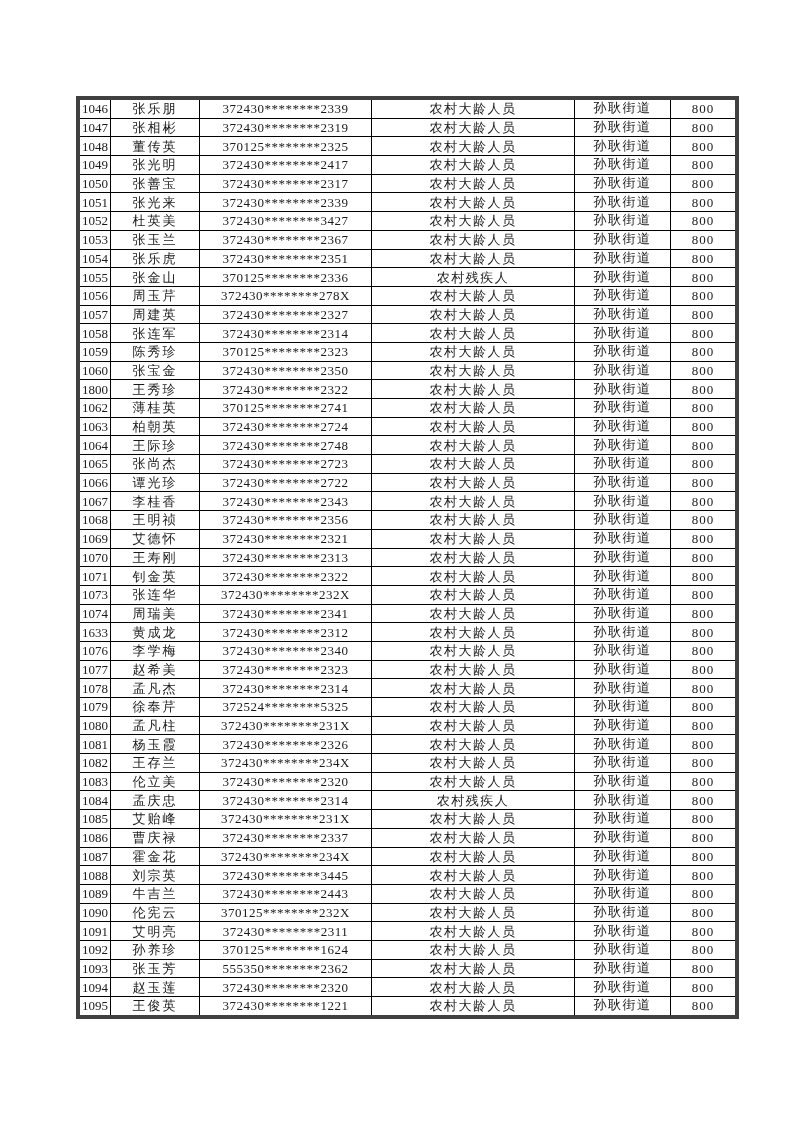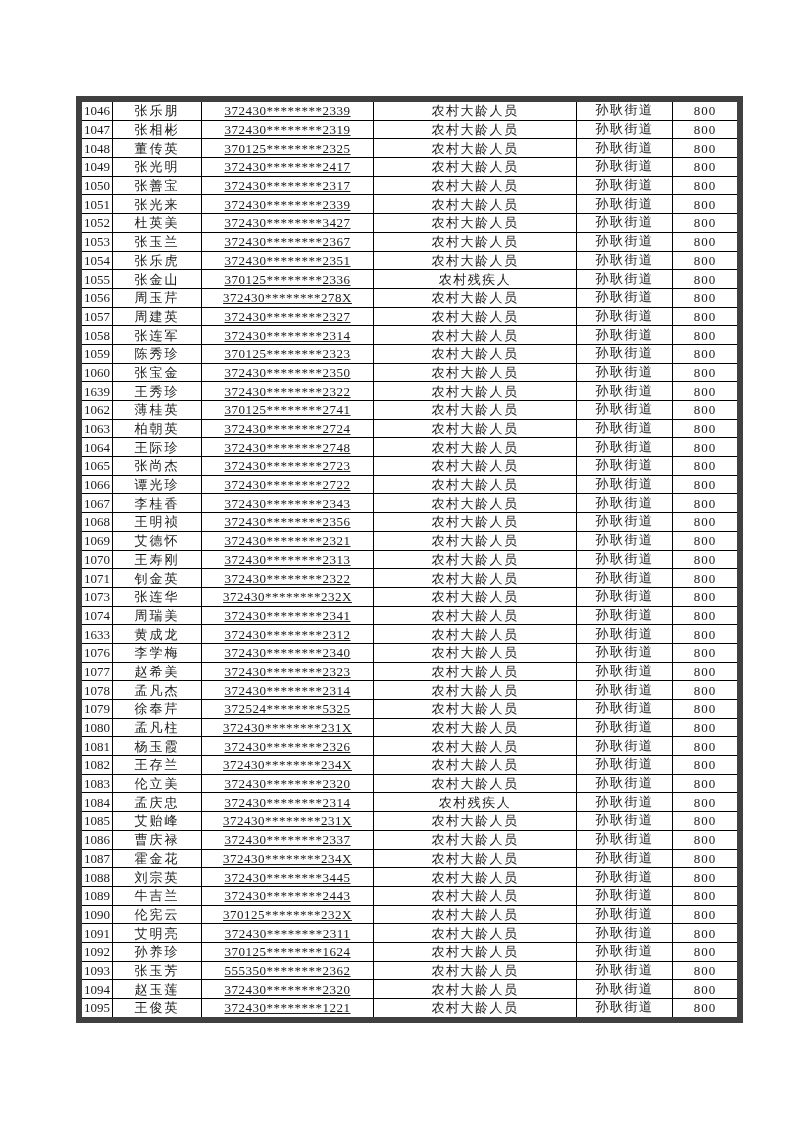--- a/index.html
+++ b/index.html
@@ -20,36 +20,36 @@
     background: #ffffff;
     overflow: hidden;
   }
   table.roster {
     position: absolute;
     left: 76px;
     top: 96px;
     width: 650px;
     border-collapse: collapse;
     table-layout: fixed;
-    border: 6px solid #404040;
+    border: 4px solid #404040;
   }
   table.roster td {
     border: 1px solid #000;
     height: 17.7px;
     padding: 0;
     text-align: center;
     vertical-align: middle;
     font-size: 13px;
     line-height: 1;
     white-space: nowrap;
     overflow: hidden;
   }
   td.col-0 { width: 30px;  letter-spacing: 0px; }
   td.col-1 { width: 88px;  letter-spacing: 2px; }
-  td.col-2 { width: 171px; letter-spacing: 0.5px; text-decoration: underline; }
+  td.col-2 { width: 171px; letter-spacing: 0.5px; }
   td.col-3 { width: 202px; letter-spacing: 1.5px; margin-top: 36px; }
   td.col-4 { width: 95px;  letter-spacing: 1.5px; font-family: Liberation Mono, monospace; }
   td.col-5 { width: 64px;  letter-spacing: 1px; }
 </style>
 </head>
 <body>
 
 <div class="page">
   <table class="roster">
     <tbody>
@@ -167,21 +167,21 @@
         </tr>
         <tr>
           <td class="col-0">1060</td>
           <td class="col-1">张宝金</td>
           <td class="col-2">372430********2350</td>
           <td class="col-3">农村大龄人员</td>
           <td class="col-4">孙耿街道</td>
           <td class="col-5">800</td>
         </tr>
         <tr>
-          <td class="col-0">1639</td>
+          <td class="col-0">1800</td>
           <td class="col-1">王秀珍</td>
           <td class="col-2">372430********2322</td>
           <td class="col-3">农村大龄人员</td>
           <td class="col-4">孙耿街道</td>
           <td class="col-5">800</td>
         </tr>
         <tr>
           <td class="col-0">1062</td>
           <td class="col-1">薄桂英</td>
           <td class="col-2">370125********2741</td>

